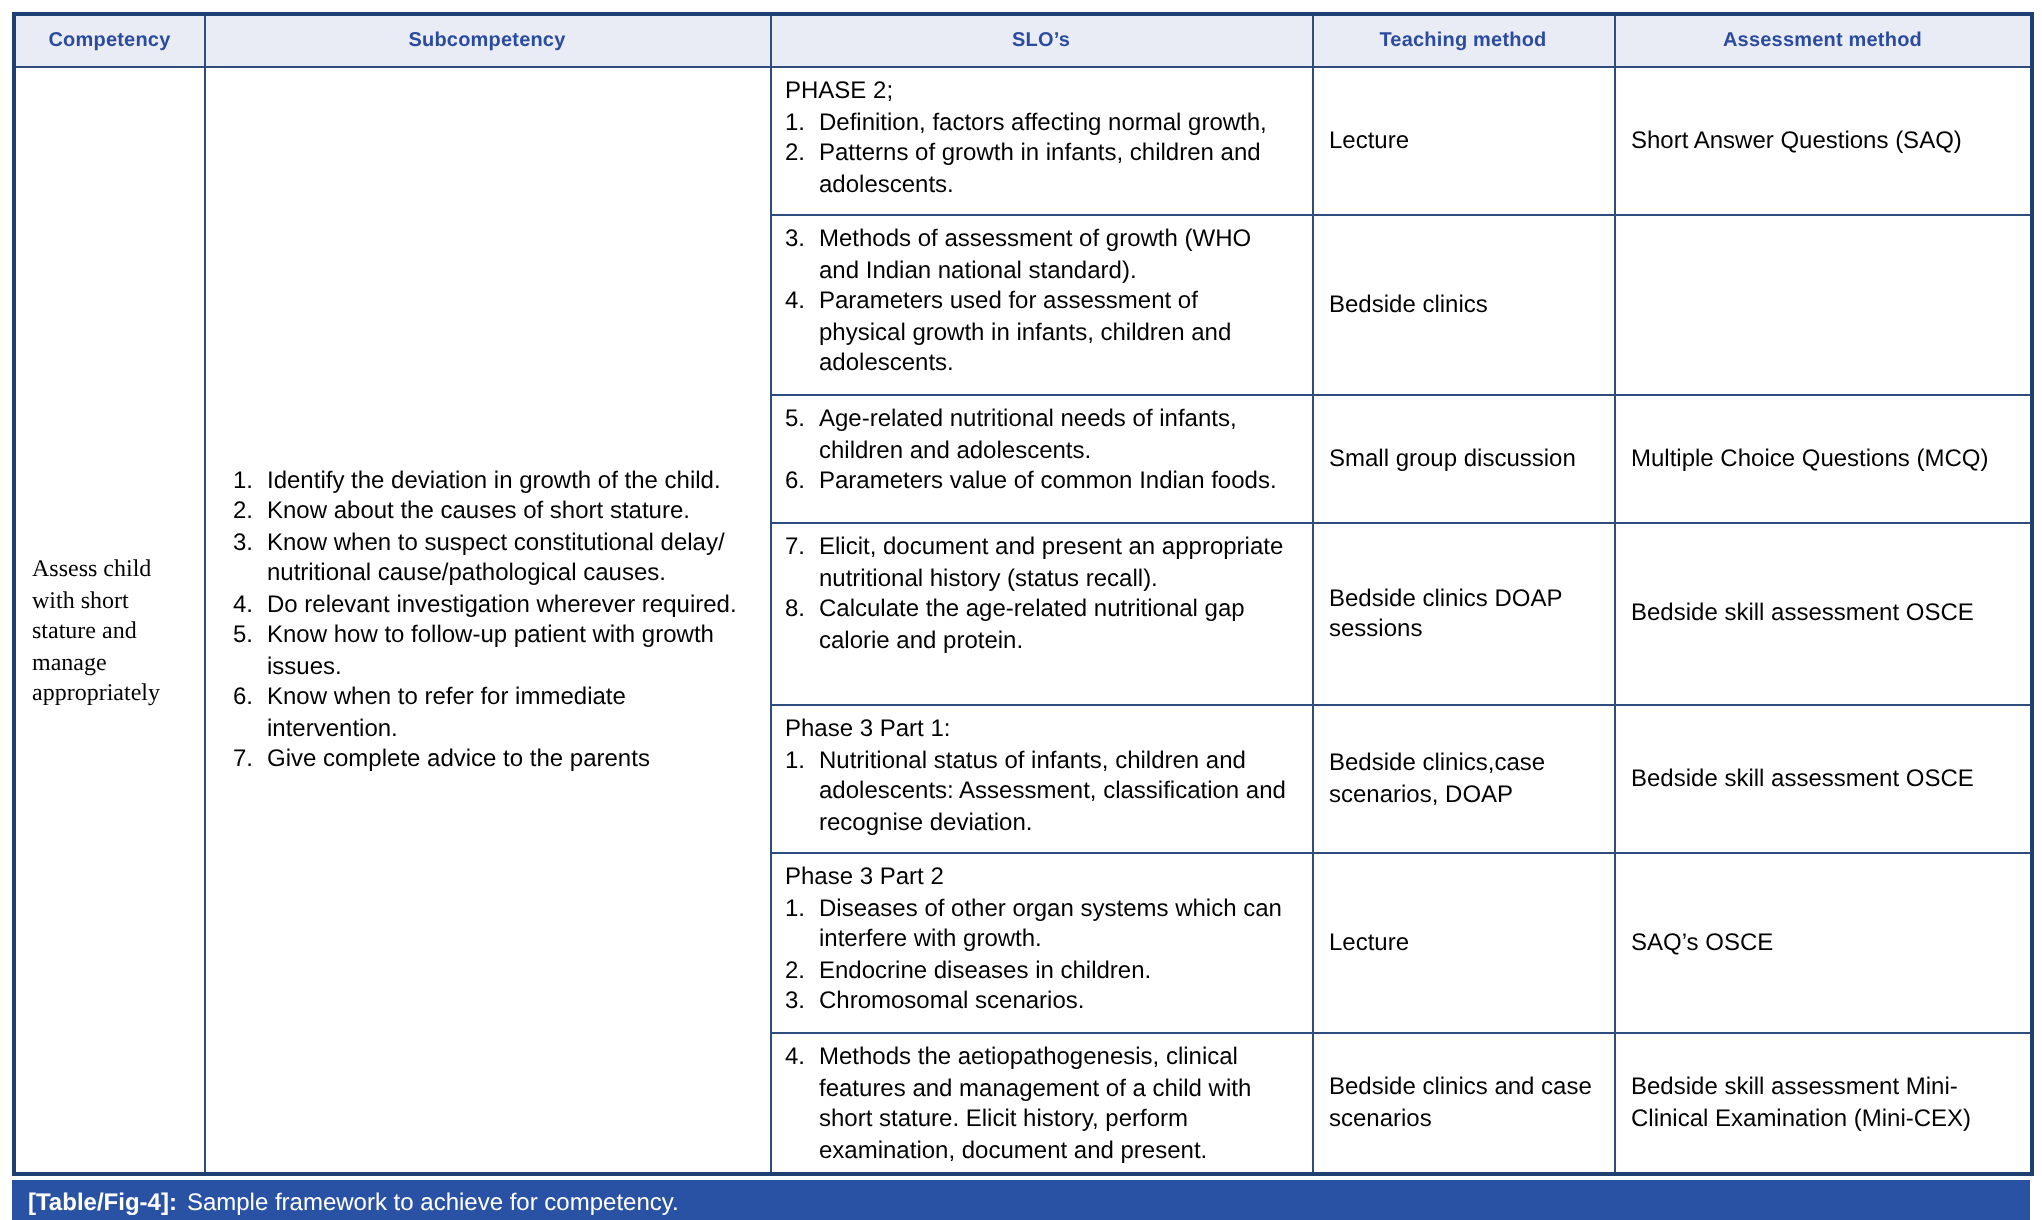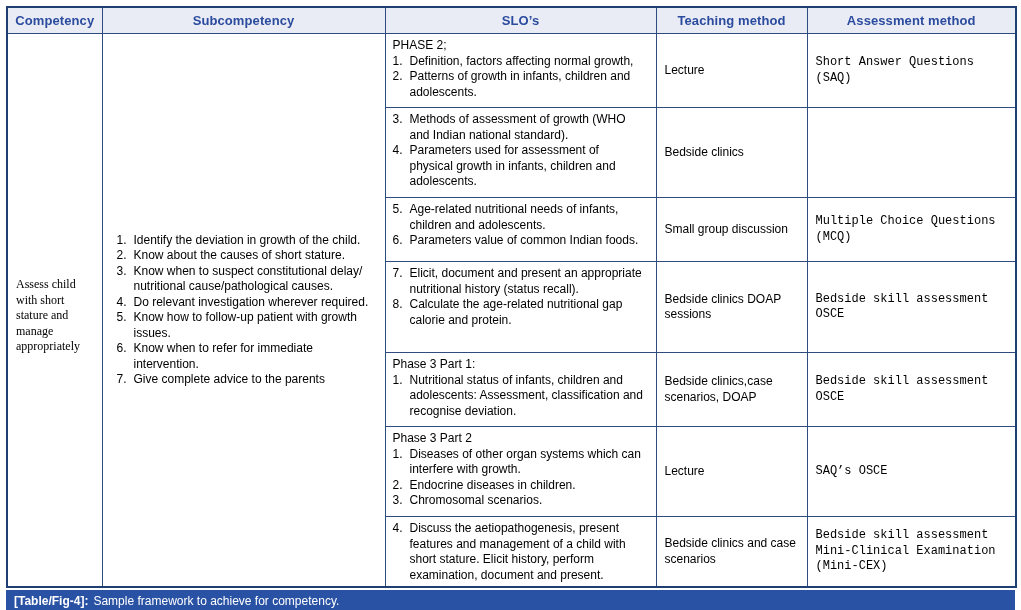--- a/index.html
+++ b/index.html
@@ -12,40 +12,40 @@
   table.framework{
     border-collapse:collapse;
     table-layout:fixed;
     width:1009px;
     border:2px solid #1e3f72;
     background:#ffffff;
   }
   th{
     background:#e9ecf5;
     color:#2b4b9e;
-    font-size:13px;
+    font-size:10px;
     font-weight:bold;
     height:21px;
     padding:2px 4px;
     border:1px solid #2e4c7e;
     text-align:center;
     letter-spacing:0.1px;
   }
   td{
     border:1px solid #2e4c7e;
     font-size:12px;
     line-height:15.5px;
     color:#000000;
     overflow:hidden;
   }
   .competency-cell{vertical-align:middle;padding:14px 6px 2px 8px;font-family:Liberation Serif, serif;}
   .subcompetency-cell{vertical-align:middle;padding:2px 14px;}
   .slo-cell{vertical-align:top;padding:4px 12px 3px 7px;}
   .teaching-cell{vertical-align:middle;padding:6px 8px;}
-  .assessment-cell{vertical-align:middle;padding:2px 6px 2px 8px;font-family:Liberation Mono, monospace;}
+  .assessment-cell{vertical-align:middle;padding:2px 6px 2px 8px;}
   .slo-title{margin:0;}
   .li{display:grid;grid-template-columns:17px 1fr;}
   .li .num{text-align:left;}
   .caption-bar{
     margin-top:2px;
     width:1009px;
     box-sizing:border-box;
     height:23px;
     background:#2a52a4;
     color:#ffffff;
@@ -211,21 +211,21 @@
             </div>
           </td>
           <td class="teaching-cell">Lecture</td>
           <td class="assessment-cell">SAQ’s OSCE</td>
         </tr>
         <tr style="height: 70px;">
           <td class="slo-cell">
             <div class="list">
               <div class="li">
                 <span class="num">4.</span>
-                <span class="txt">Discuss the aetiopathogenesis, present features and management of a child with short stature. Elicit history, perform examination, document and present.</span>
+                <span class="txt">Methods the aetiopathogenesis, clinical features and management of a child with short stature. Elicit history, perform examination, document and present.</span>
               </div>
             </div>
           </td>
           <td class="teaching-cell">Bedside clinics and case scenarios</td>
           <td class="assessment-cell">Bedside skill assessment Mini-Clinical Examination (Mini-CEX)</td>
         </tr>
       </tbody>
   </table>
 
   <div class="caption-bar">

